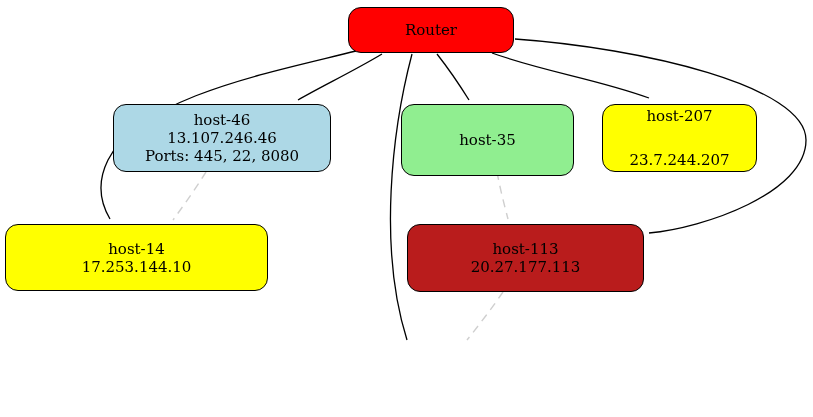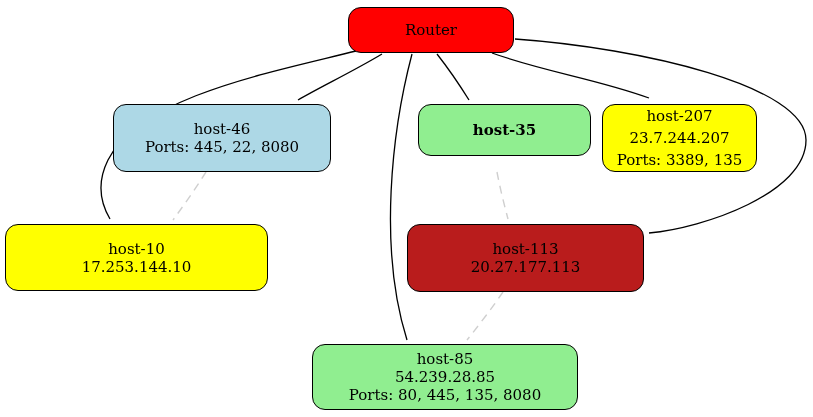--- a/index.html
+++ b/index.html
@@ -13,21 +13,21 @@
   .edge-dashed{stroke:#cfcfcf;stroke-width:1.4px;stroke-dasharray:8 6;}
   .node{
     position:absolute;z-index:1;box-sizing:border-box;
     border:1.5px solid #000;border-radius:13px;
     display:flex;flex-direction:column;align-items:center;justify-content:center;
     text-align:center;font-size:15px;line-height:18px;color:#000;
     padding:2px 6px;
   }
   .n-router {left:348px;top:7px;  width:166px;height:46px;}
   .n-h46    {left:113px;top:104px;width:218px;height:68px;}
-  .n-h35    {left:418px;top:104px;width:173px;height:52px;font-weight:bold;}
+  .n-h35    {left:401px;top:104px;width:173px;height:72px;}
   .n-h207   {left:602px;top:104px;width:155px;height:68px;justify-content:space-between;}
   .n-h10    {left:5px;  top:224px;width:263px;height:67px;}
   .n-h113   {left:407px;top:224px;width:237px;height:68px;}
   .n-h85    {left:312px;top:344px;width:266px;height:66px;}
   .nl{white-space:nowrap;}
 </style>
 </head>
 <body>
 
 <div class="canvas">
@@ -51,42 +51,37 @@
       <path d="M 497,172 C 500,188 504,204 508,219" class="edge-dashed" marker-end="url(#arrow-gray)"></path>
       <path d="M 503,292 C 492,308 479,325 467,340" class="edge-dashed" marker-end="url(#arrow-gray)"></path>
     </svg>
 
   <div class="node n-router" style="background: rgb(255, 0, 0);">
     <div class="nl">Router</div>
   </div>
 
   <div class="node n-h46" style="background: rgb(173, 216, 230);">
     <div class="nl">host-46</div>
+    <div class="nl">13.107.246.46</div>
     <div class="nl">Ports: 445, 22, 8080</div>
   </div>
 
   <div class="node n-h35" style="background: rgb(144, 238, 144);">
     <div class="nl">host-35</div>
   </div>
 
   <div class="node n-h207" style="background: rgb(255, 255, 0);">
     <div class="nl">host-207</div>
     <div class="nl">23.7.244.207</div>
-    <div class="nl">Ports: 3389, 135</div>
   </div>
 
   <div class="node n-h10" style="background: rgb(255, 255, 0);">
-    <div class="nl">host-10</div>
+    <div class="nl">host-14</div>
     <div class="nl">17.253.144.10</div>
   </div>
 
   <div class="node n-h113" style="background: #b91c1c;">
     <div class="nl">host-113</div>
     <div class="nl">20.27.177.113</div>
   </div>
 
-  <div class="node n-h85" style="background: rgb(144, 238, 144);">
-    <div class="nl">host-85</div>
-    <div class="nl">54.239.28.85</div>
-    <div class="nl">Ports: 80, 445, 135, 8080</div>
-  </div>
 
 </div>
 
 </body></html>

